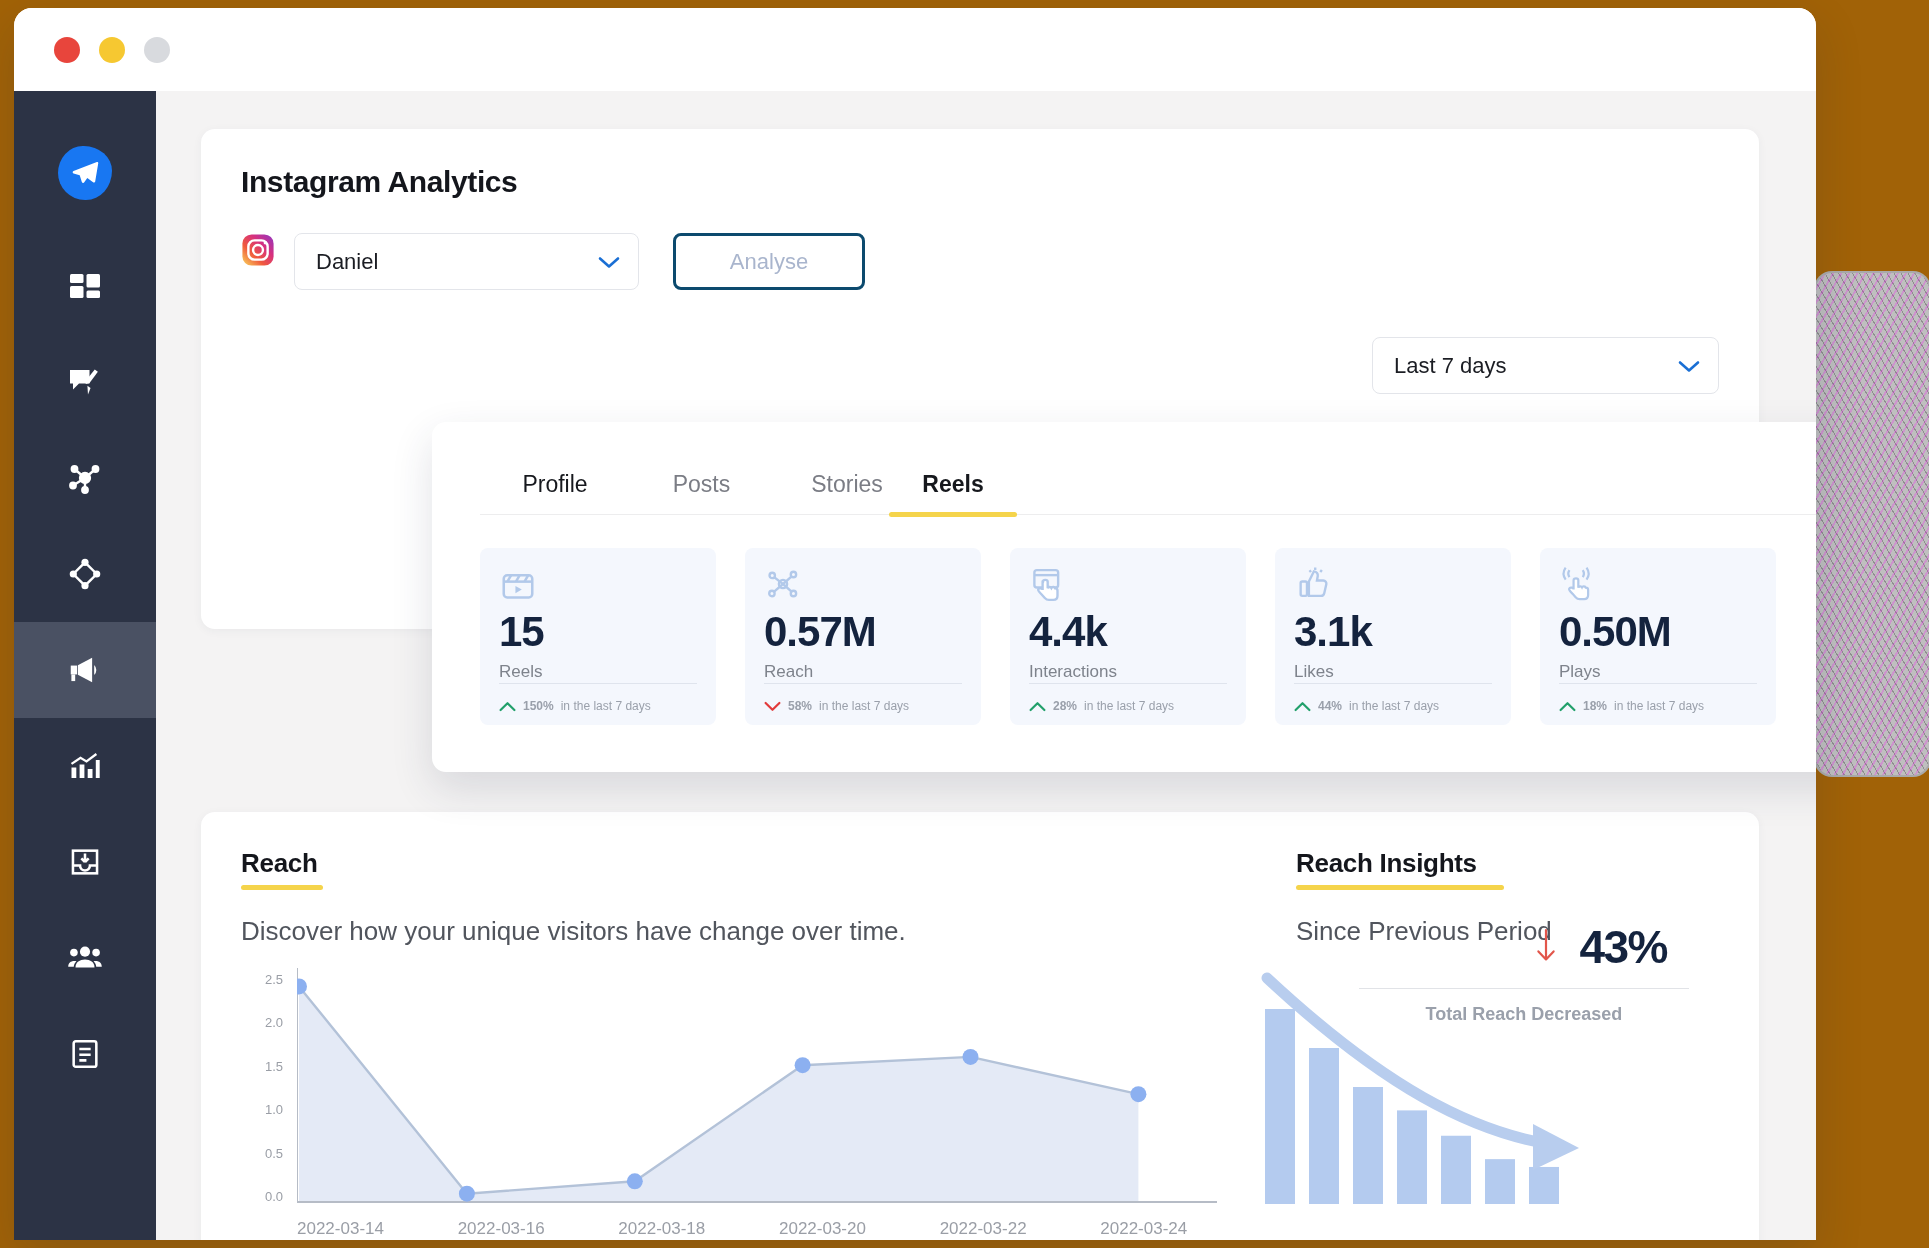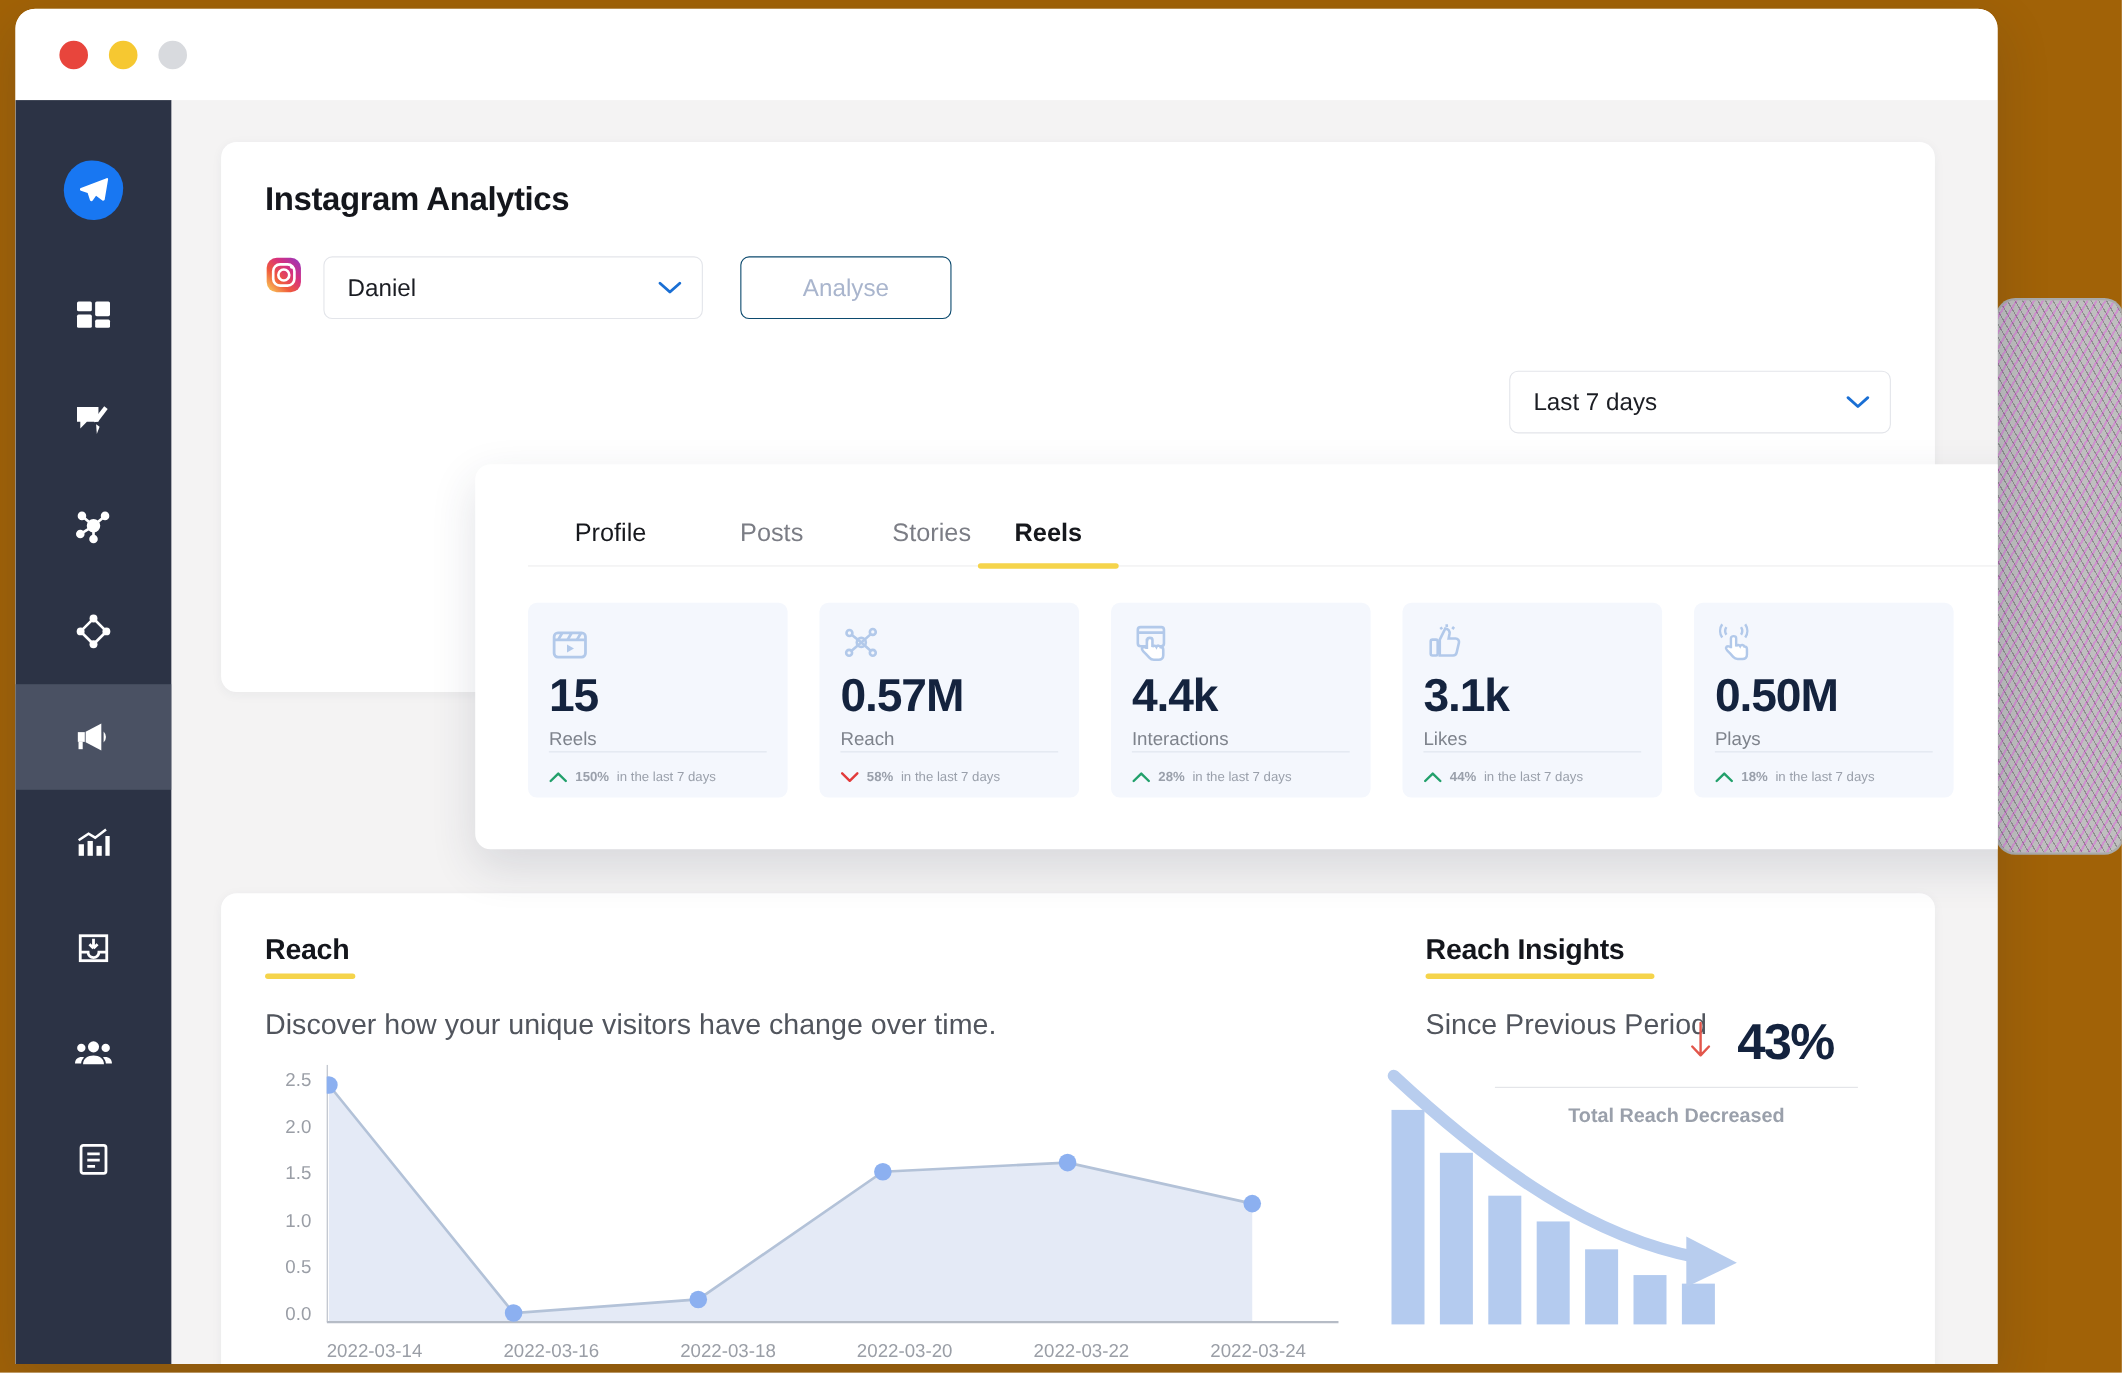--- a/index.html
+++ b/index.html
@@ -76,21 +76,21 @@
   .ig-icon { width: 34px; height: 34px; margin-right: 19px; flex: none; }
   .select {
     width: 345px; height: 57px; border: 1px solid #e3e5ea; border-radius: 8px;
     background: #fff; display: flex; align-items: center;
     padding: 0 18px 0 21px; cursor: pointer;
   }
   .select .val { font-size: 22px; color: #1b1d23; flex: 1; }
   .chev { width: 22px; height: 13px; flex: none; }
   .analyse-btn {
     width: 192px; height: 57px; margin-left: 34px;
-    border: 1px solid #0c4a6e; border-radius: 8px; background: #fff;
+    border: 3px solid #0c4a6e; border-radius: 8px; background: #fff;
     display: flex; align-items: center; justify-content: center;
     font-size: 22px; color: #a9b5cd; cursor: pointer;
   }
   .range-select {
     position: absolute; right: 40px; top: 208px;
     width: 347px; height: 57px;
   }
 
   
   .float-card {
@@ -156,21 +156,21 @@
 
   .left-col { width: 1020px; position: relative; }
   .right-col { position: relative; flex: 1; padding-left: 35px; }
 
   .chart-area { position: relative; margin-top: 26px; height: 268px; }
   .ylabels {
     position: absolute; left: 0; top: 0; width: 42px; height: 230px;
     display: flex; flex-direction: column; justify-content: space-between;
     align-items: flex-end;
   }
-  .ylabels span { font-size: 17px; color: #9a9ea6; line-height: 1; }
+  .ylabels span { font-size: 13px; color: #9a9ea6; line-height: 1; }
   .xlabels {
     position: absolute; left: 56px; right: 0; top: 246px;
     display: flex;
   }
   .xlabels span { font-size: 17px; color: #9a9ea6; width: 16.666%; text-align: left; }
 
   .insight-num {
     position: absolute; right: 52px; top: 72px;
     display: flex; align-items: center; gap: 22px;
   }

